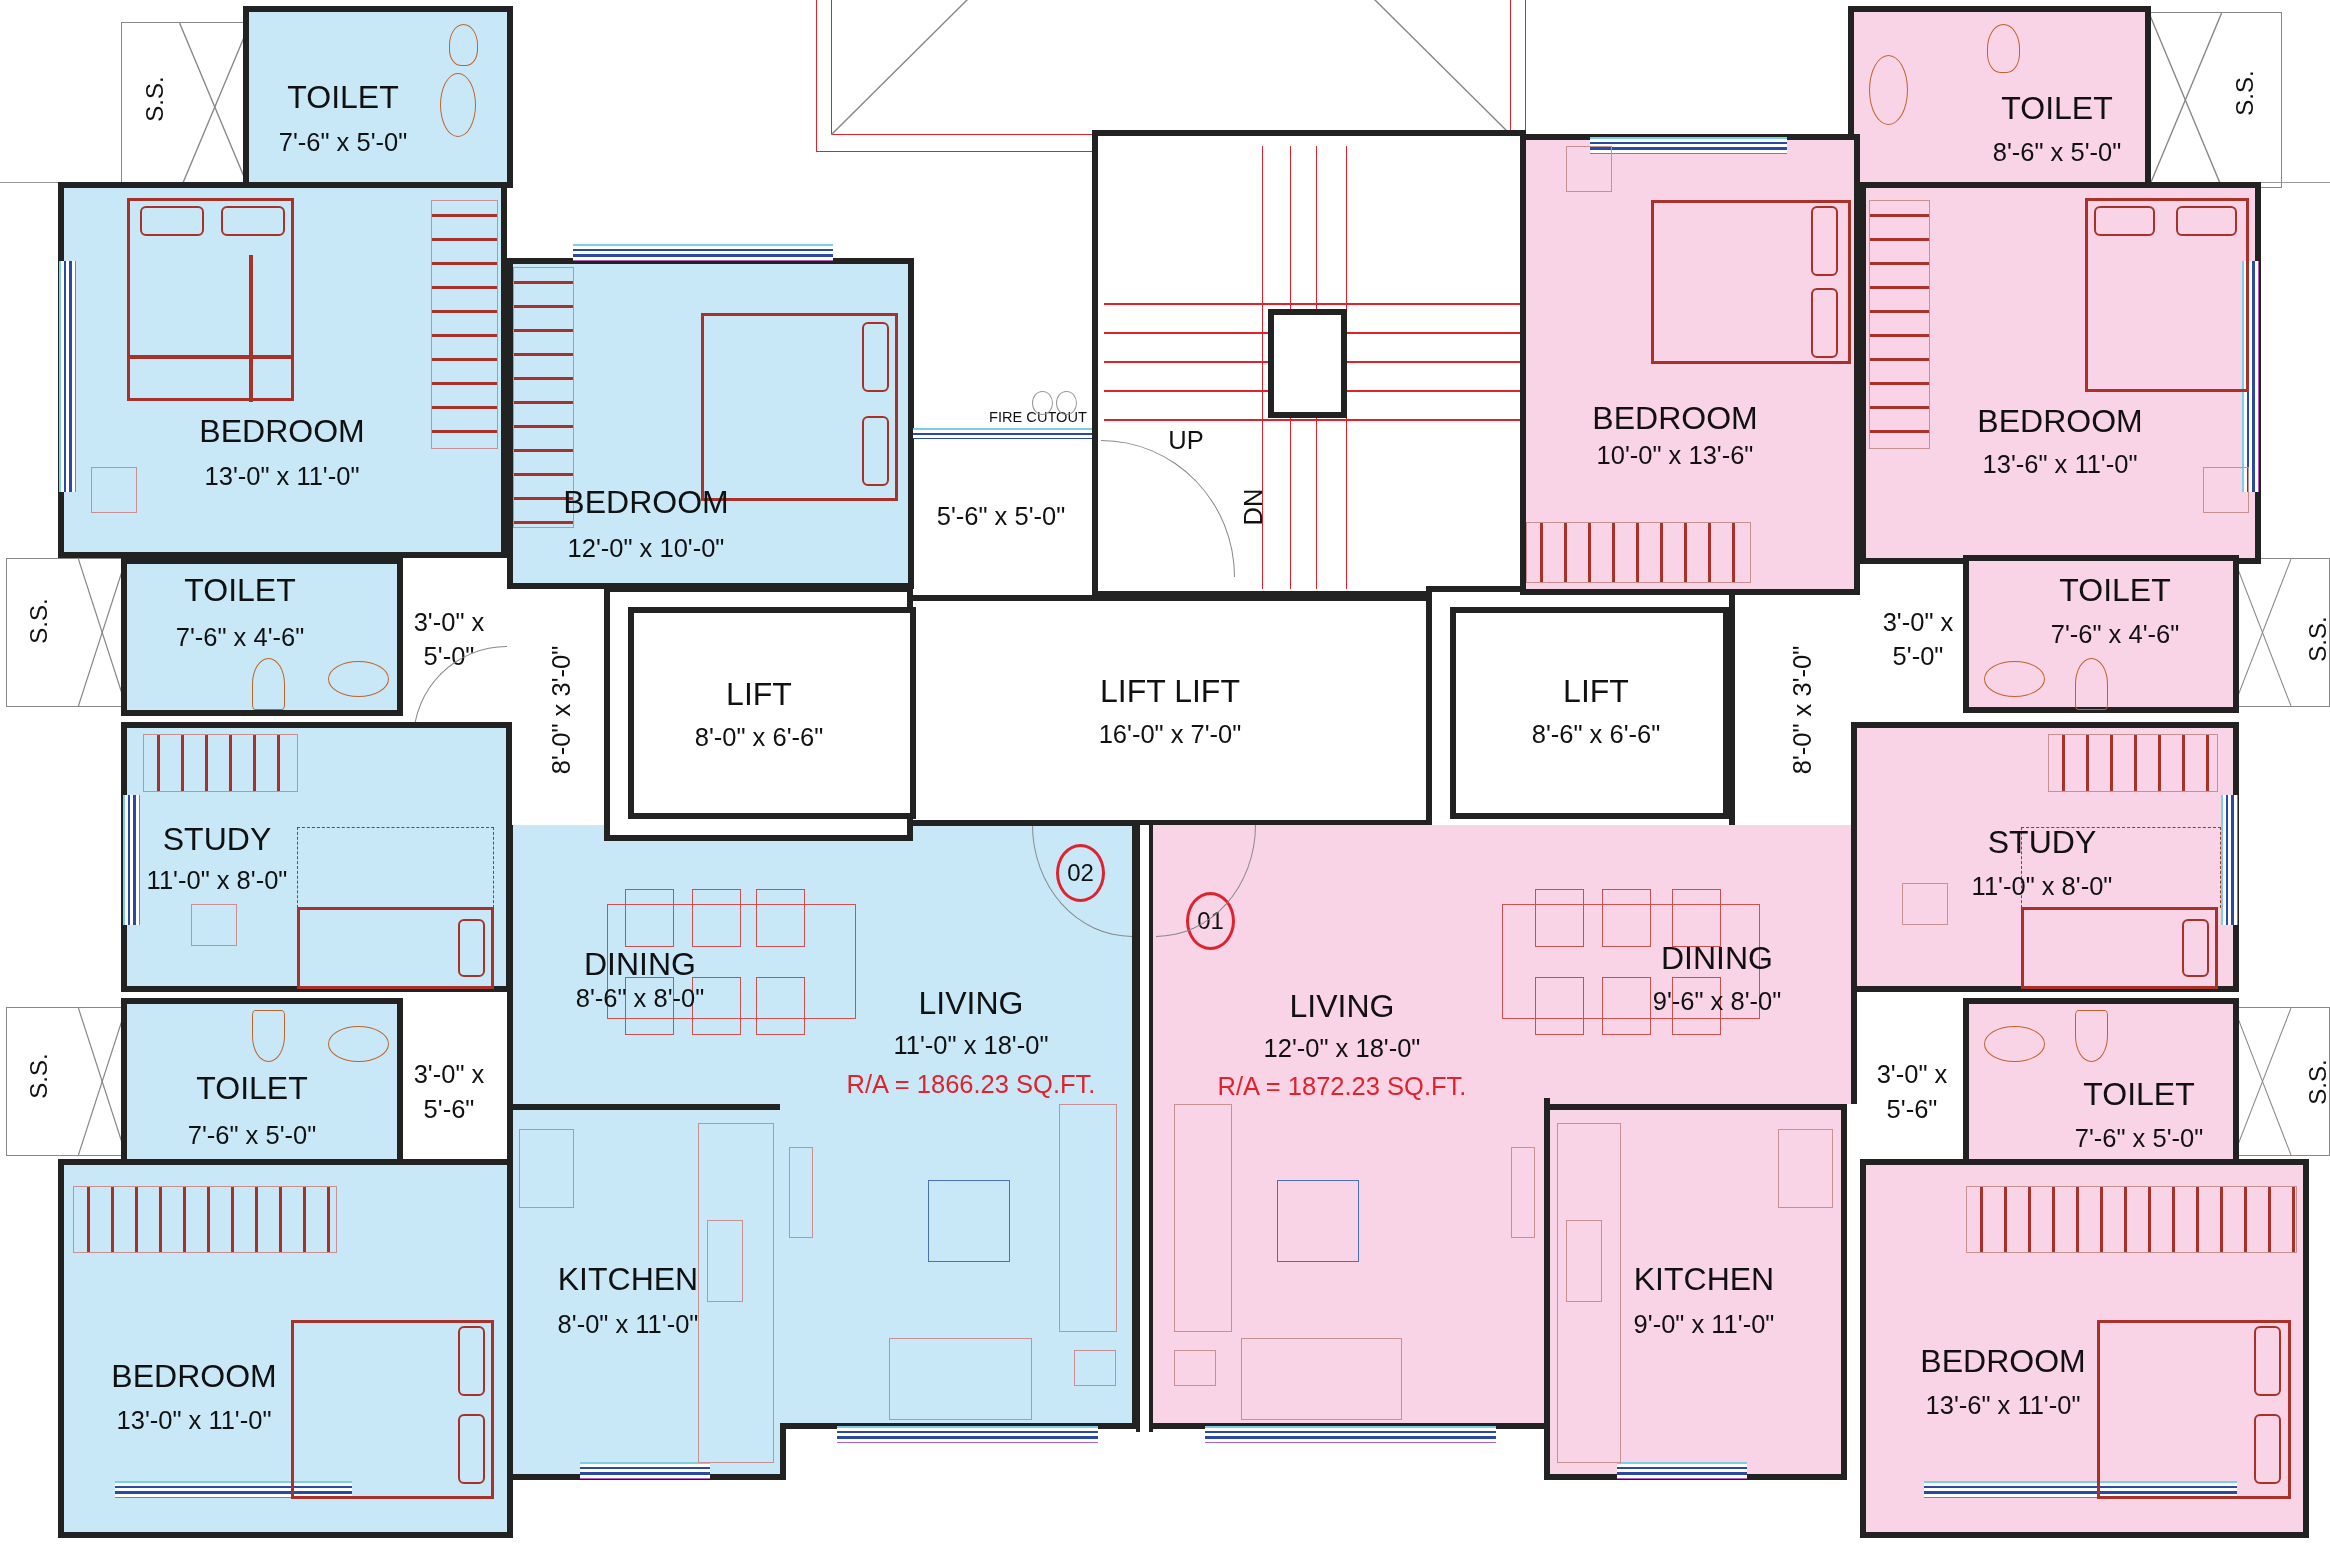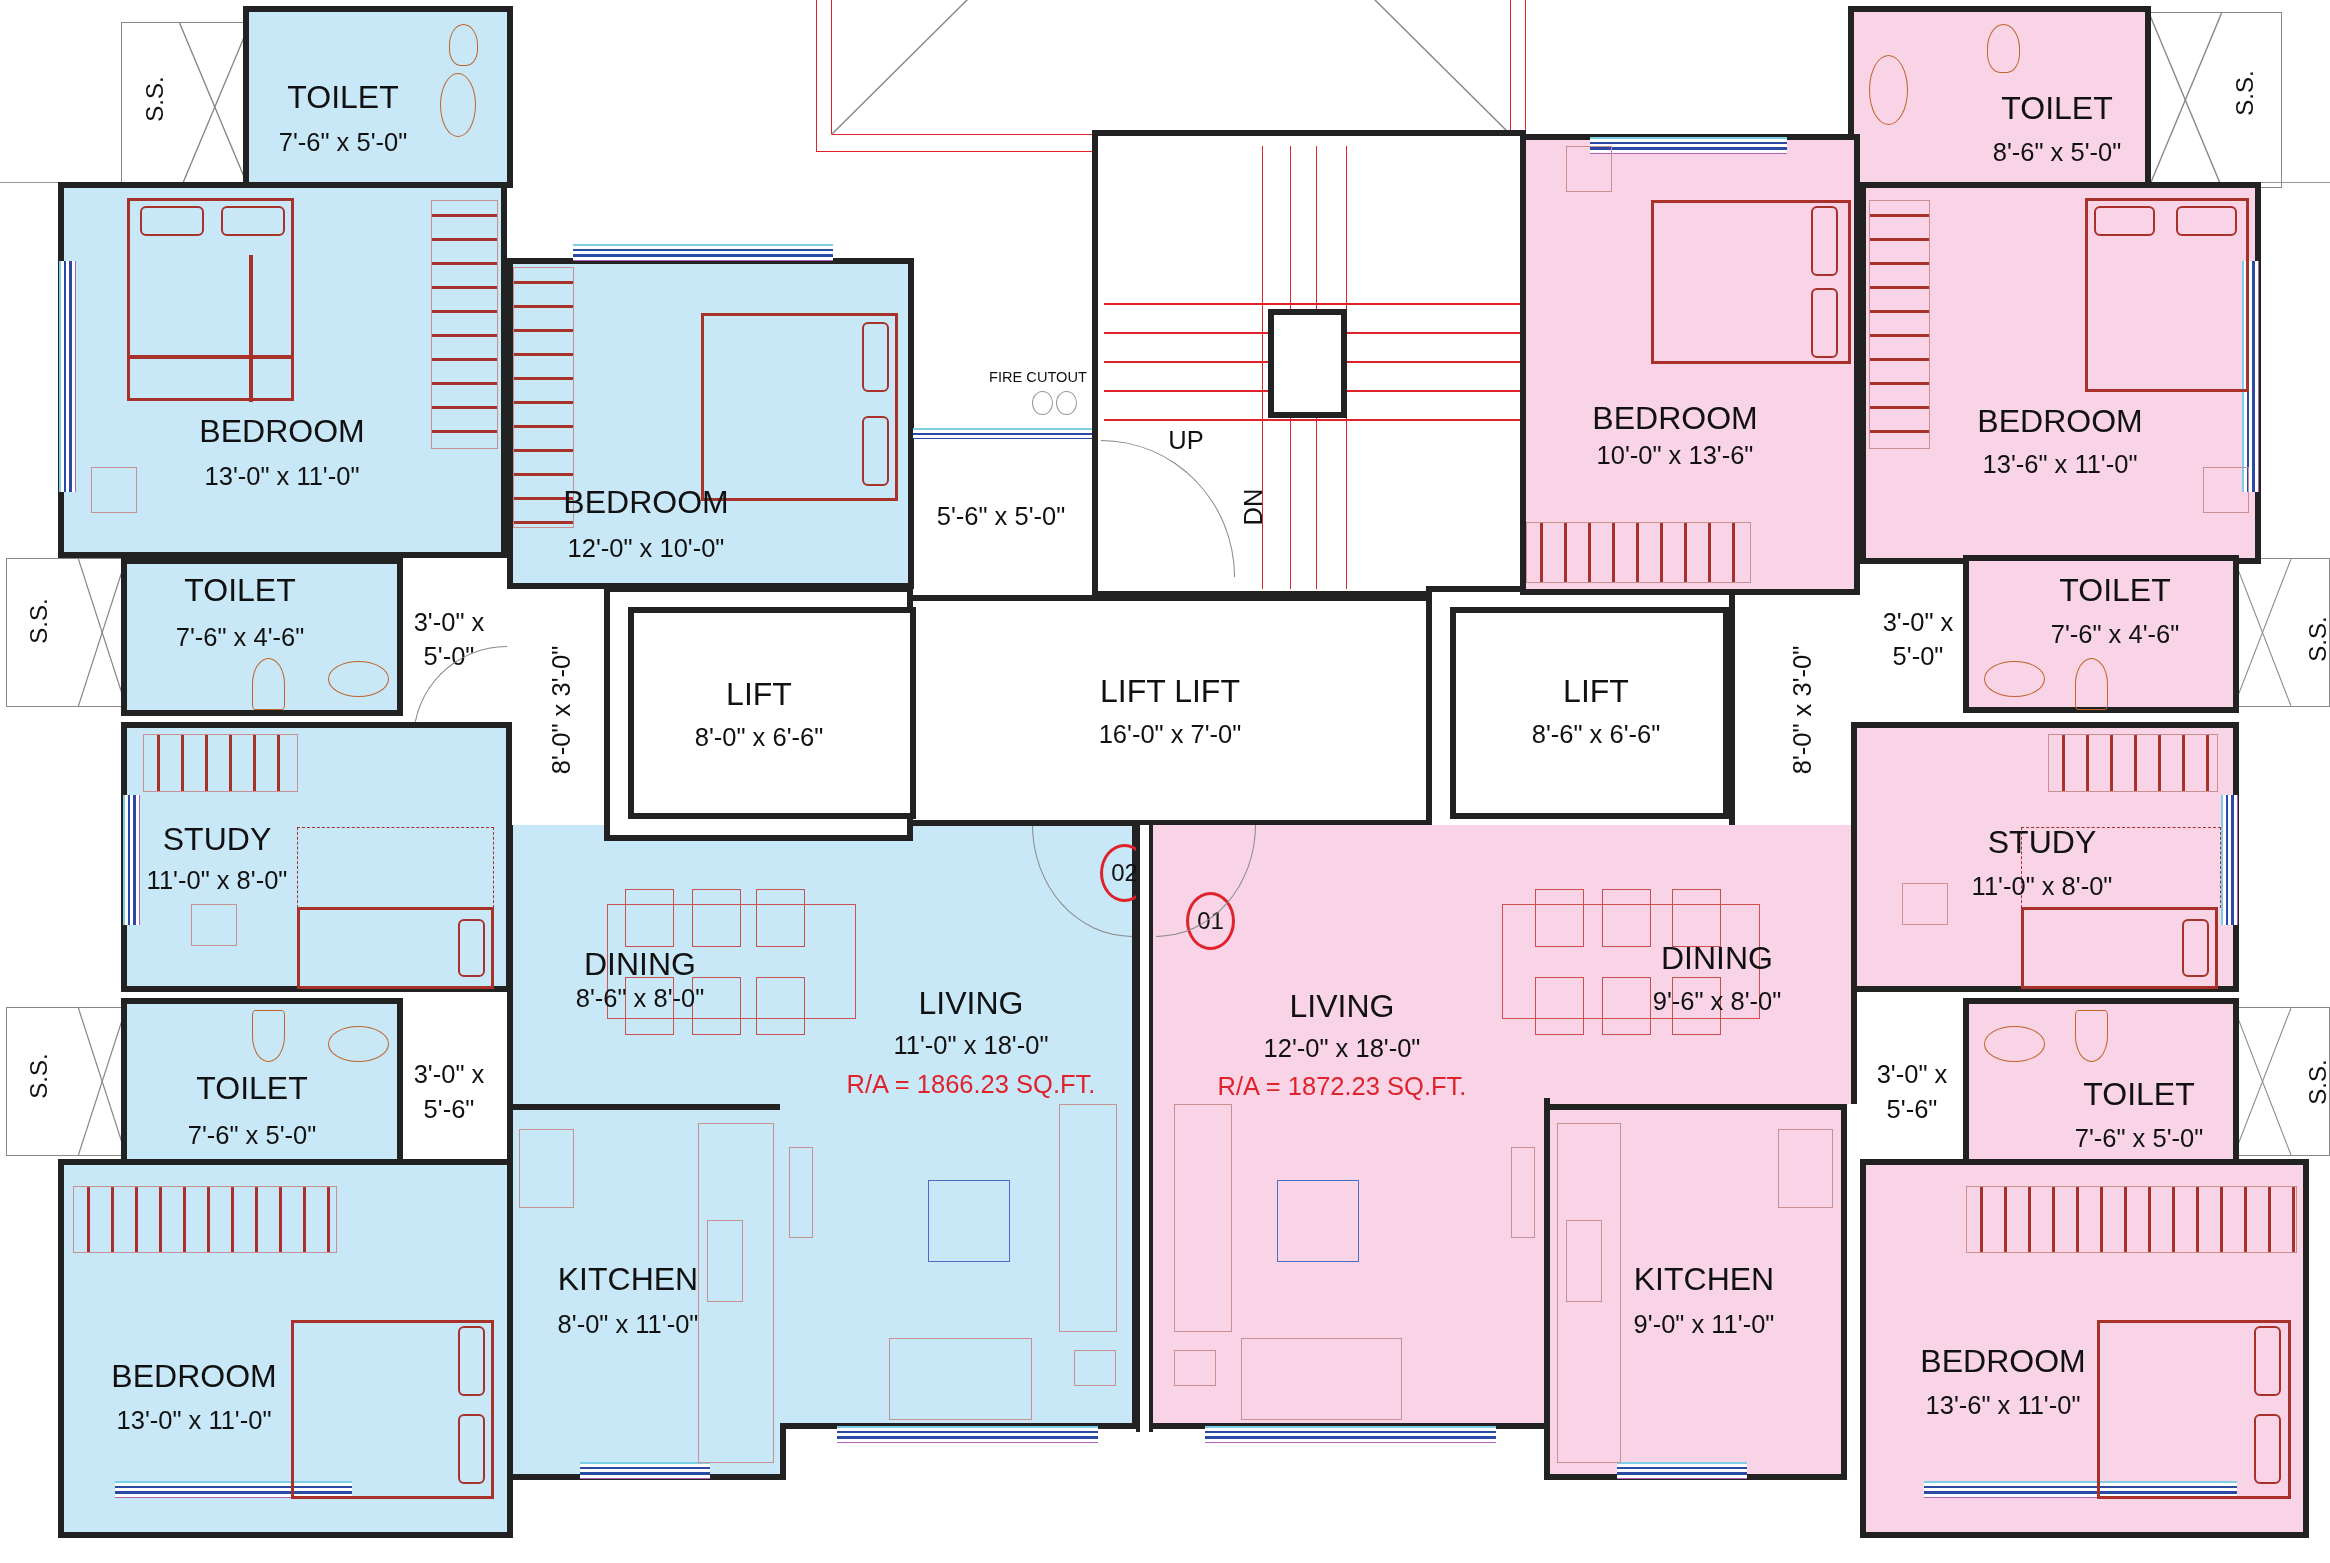--- a/index.html
+++ b/index.html
@@ -5,21 +5,21 @@
   html,body{margin:0;padding:0;background:#ffffff;}
   body{width:2330px;height:1563px;position:relative;overflow:hidden;font-family:"Liberation Sans","DejaVu Sans",sans-serif;color:#111;}
   .abs{position:absolute;box-sizing:border-box;}
   .room{position:absolute;box-sizing:border-box;border:6px solid #222;}
   .blue{background:#c8e8f7;}
   .pink{background:#f8d4e6;}
   .white{background:#ffffff;}
   .label{position:absolute;text-align:center;white-space:nowrap;transform:translateX(-50%);}
   .name{font-size:32px;line-height:35px;}
   .dim{font-size:25.5px;line-height:30px;}
-  .small{font-size:14.6px;}
+  .small{font-size:14.6px;margin-top:40px;}
   .red{color:#e0222c;}
   .rot{transform:translateX(-50%) rotate(-90deg);transform-origin:center;}
   .ss{font-size:24px;}
   .redline{position:absolute;box-sizing:border-box;border:1.8px solid #e0222c;}
   .window{position:absolute;box-sizing:border-box;background:repeating-linear-gradient(180deg,#7cd0e6 0 1.8px,#fff 1.8px 4.9px,#2a4aa6 4.9px 7.3px,#fff 7.3px 10.3px,#2a4aa6 10.3px 12.7px,#fff 12.7px 16px,#b060b8 16px 17px);}
   .window.v{background:repeating-linear-gradient(90deg,#7cd0e6 0 1.8px,#fff 1.8px 4.9px,#2a4aa6 4.9px 7.3px,#fff 7.3px 10.3px,#2a4aa6 10.3px 12.7px,#fff 12.7px 16px,#b060b8 16px 17px);}
   .bed{position:absolute;box-sizing:border-box;border:3.6px solid #a8322a;}
   .wardrobe{position:absolute;box-sizing:border-box;border:1.8px solid #c89090;background:repeating-linear-gradient(90deg,transparent 0 13.4px,#a8322a 13.4px 16px,transparent 16px 24px);}
   .wardrobe.h{background:repeating-linear-gradient(180deg,transparent 0 13.4px,#a8322a 13.4px 16px,transparent 16px 24px);}
   .door-arc{position:absolute;box-sizing:border-box;border:1.8px solid #888;border-radius:0 100% 0 0;}
@@ -181,21 +181,21 @@
 
 <div class="furn" style="left:1059px;top:1104px;width:58px;height:228px;"></div>
 <div class="furn" style="left:889px;top:1338px;width:143px;height:82px;"></div>
 <div class="abs" style="left:928px;top:1180px;width:82px;height:82px;border:1.8px solid #4a6fc0;"></div>
 <div class="furn" style="left:789px;top:1147px;width:24px;height:91px;"></div>
 <div class="furn" style="left:1074px;top:1350px;width:42px;height:36px;"></div>
 
 <div class="label name" style="left:971px;top:986px;">LIVING</div>
 <div class="label dim" style="left:971px;top:1030px;">11'-0" x 18'-0"</div>
 <div class="label dim red" style="left:971px;top:1069px;">R/A = 1866.23 SQ.FT.</div>
-<div class="circle-tag" style="left:1100px;top:844px;">02</div>
+<div class="circle-tag" style="left:1056px;top:844px;">02</div>
 <div class="door-arc" style="left:1032px;top:825px;width:100px;height:112px;border-radius:0 0 0 100%;border-top:none;border-right:none;"></div>
 
 <div class="room white" style="left:1092px;top:130px;width:434px;height:467px;"></div>
 <div class="abs" style="left:1104px;top:303px;width:416px;height:121px;background:repeating-linear-gradient(180deg,#e0222c 0 1.8px,transparent 1.8px 29px);"></div>
 <div class="abs" style="left:1262px;top:146px;width:85px;height:443px;border-left:1.8px solid #e0222c;border-right:1.8px solid #e0222c;"></div>
 <div class="abs" style="left:1290px;top:146px;width:27px;height:443px;border-left:1.8px solid #e0222c;border-right:1.8px solid #e0222c;"></div>
 <div class="room white" style="left:1268px;top:309px;width:79px;height:109px;"></div>
 <div class="label dim" style="left:1186px;top:425px;">UP</div>
 <div class="label dim rot" style="left:1253px;top:492px;">DN</div>
 <div class="door-arc" style="left:1101px;top:440px;width:134px;height:137px;border-radius:0 100% 0 0;border-left:none;border-bottom:none;"></div>

